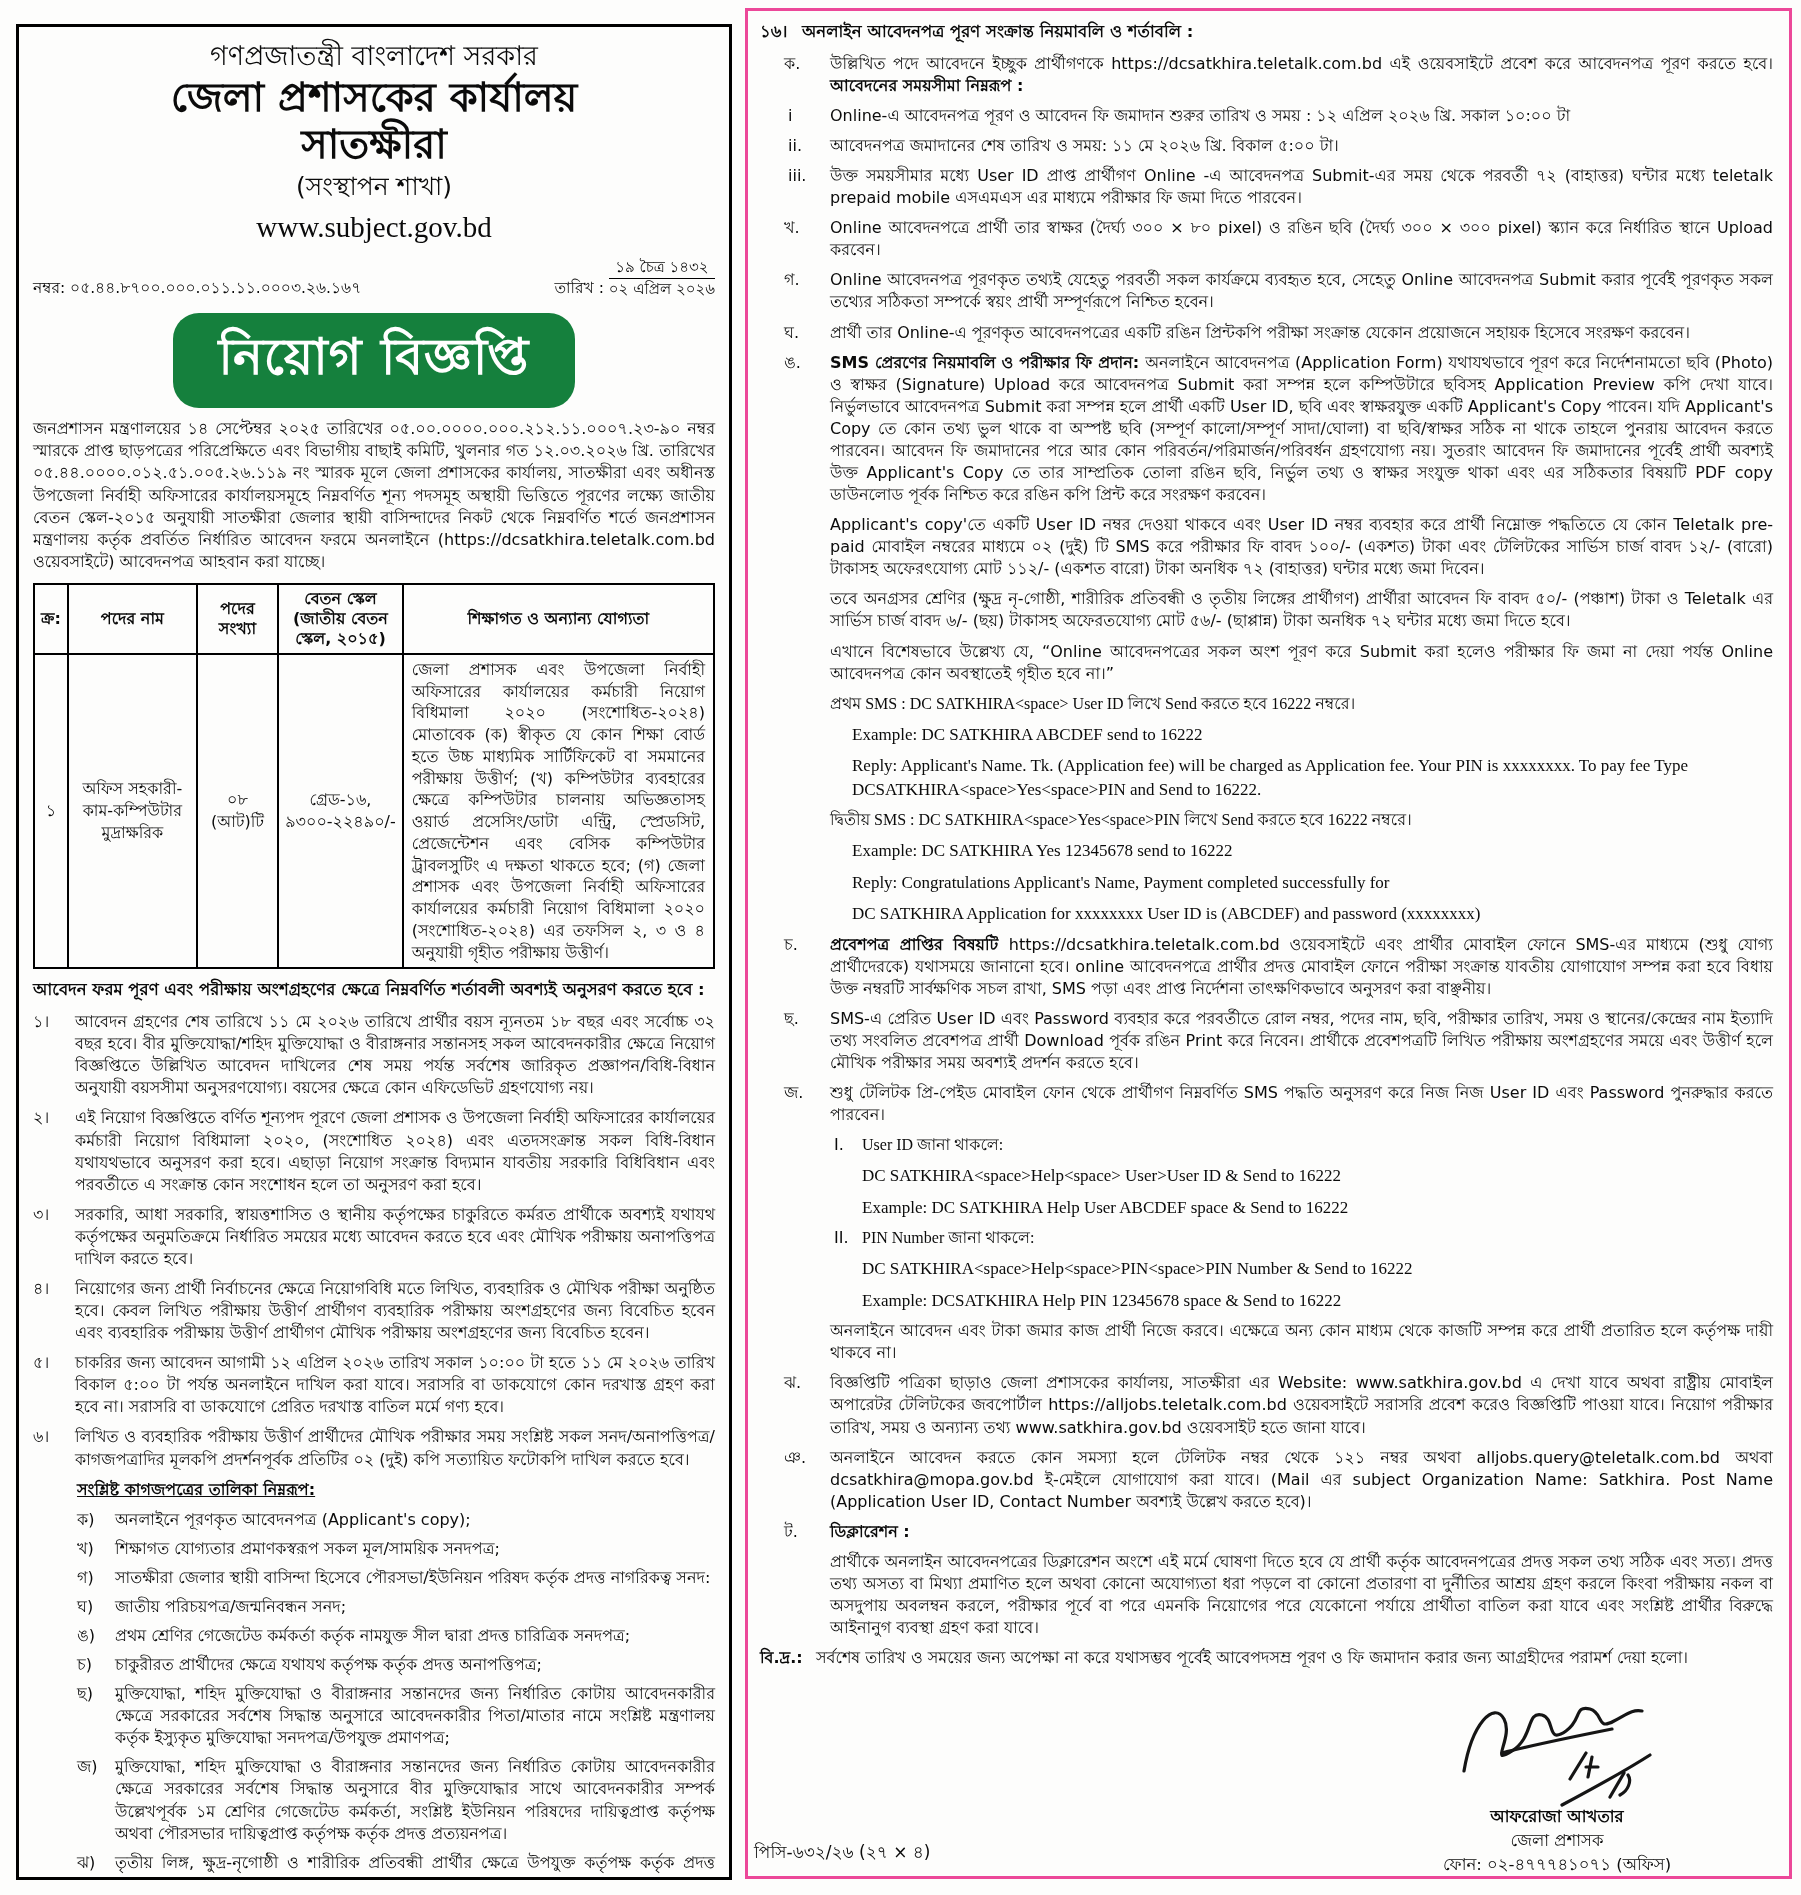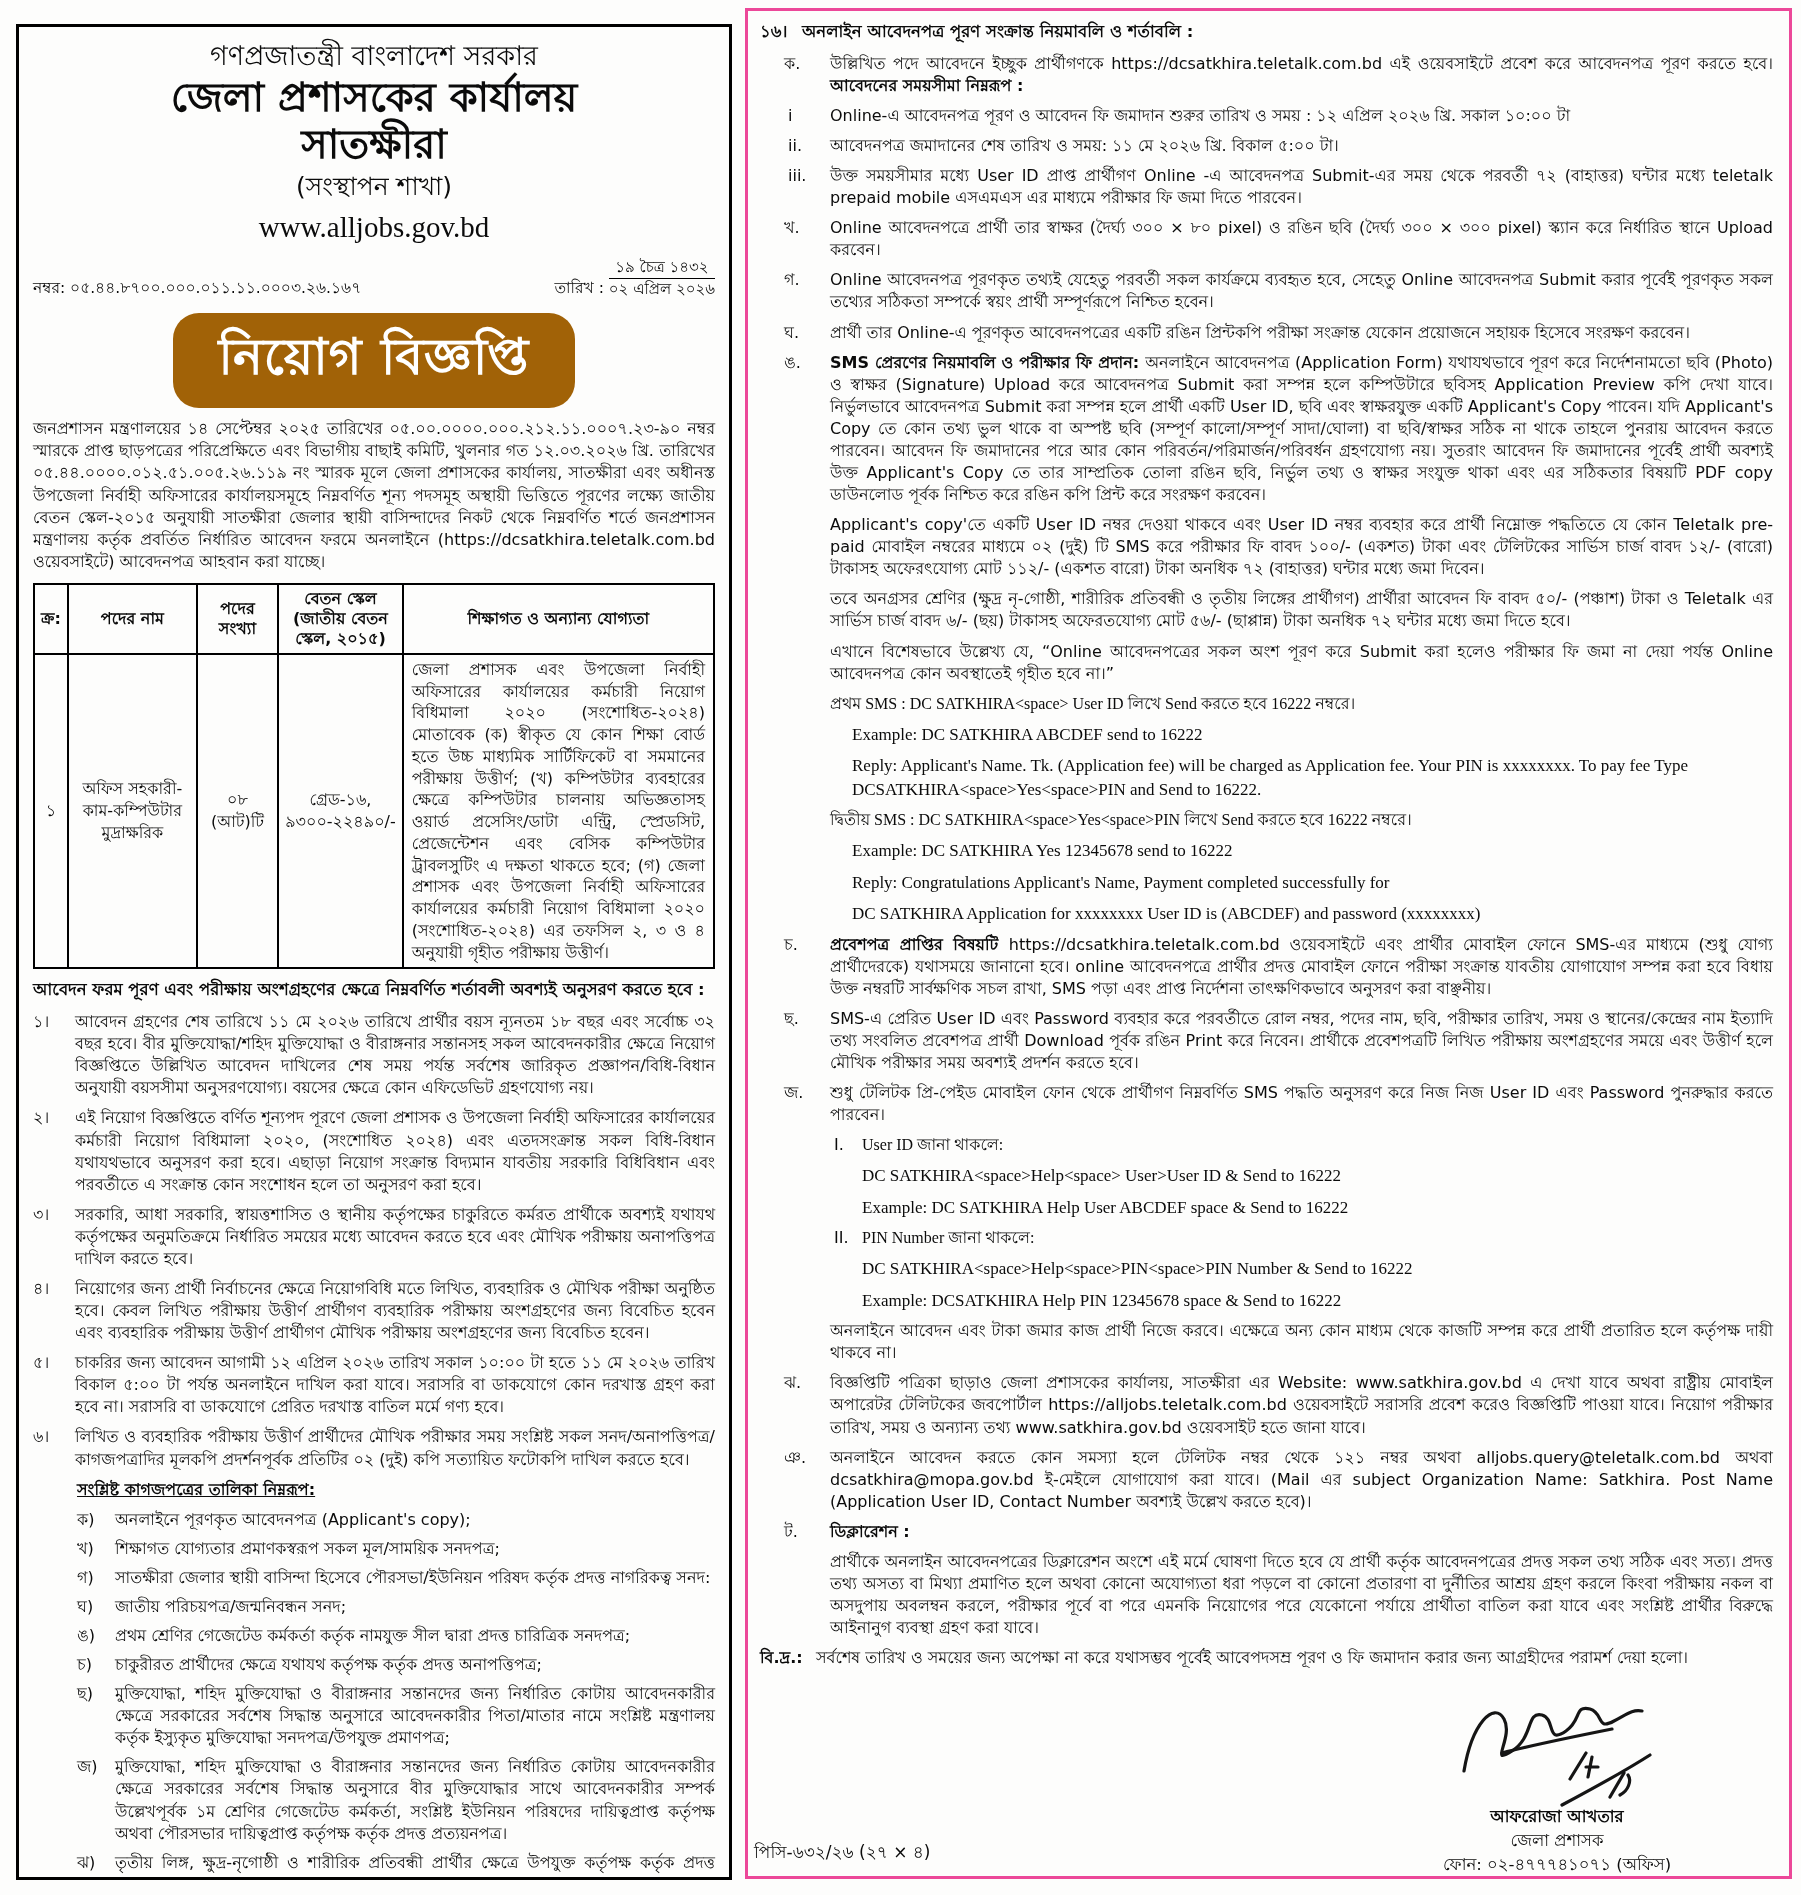--- a/index.html
+++ b/index.html
@@ -14,21 +14,21 @@
   .office{font-size:40px;font-weight:700;line-height:1.18;}
   .district{font-size:40px;font-weight:700;line-height:1.15;}
   .branch{font-size:25px;margin-top:3px;}
   .website{font-size:29px;font-family:"Liberation Serif",serif;margin-top:2px;}
   .memo-row{display:flex;justify-content:space-between;align-items:flex-end;font-size:15.5px;margin-top:10px;}
   .date-wrap{display:flex;align-items:flex-end;gap:5px;}
   .frac{display:inline-block;text-align:center;font-size:15px;}
   .frac .top{display:block;border-bottom:1.5px solid #000;padding:0 4px;}
   .frac .bot{display:block;}
   .title-wrap{text-align:center;margin:14px 0 10px;}
-  .title-box{display:inline-block;background:#a16207;color:#fff;font-size:50px;font-weight:700;
+  .title-box{display:inline-block;background:#15803d;color:#fff;font-size:50px;font-weight:700;
              padding:10px 46px 16px;border-radius:26px;letter-spacing:1px;}
   .intro{text-align:justify;margin:2px 0 10px;}
   table{width:100%;border-collapse:collapse;font-size:16px;}
   th,td{border:2px solid #000;padding:4px 6px;vertical-align:middle;}
   th{font-weight:700;text-align:center;line-height:1.25;}
   td.c{text-align:center;}
   td.qual{text-align:justify;padding:4px 8px;line-height:1.36;}
   .cond-heading{font-weight:700;font-size:16.5px;margin:10px 0 9px;}
   .docs-heading{font-weight:700;text-decoration:underline;margin:2px 0 8px 44px;}
   .li{display:flex;margin-bottom:8px;}
@@ -72,21 +72,21 @@
 <body>
 
 <div class="page">
 
   <div class="leftbox">
     <div class="hdr">
       <div class="govt">গণপ্রজাতন্ত্রী বাংলাদেশ সরকার</div>
       <div class="office">জেলা প্রশাসকের কার্যালয়</div>
       <div class="district">সাতক্ষীরা</div>
       <div class="branch">(সংস্থাপন শাখা)</div>
-      <div class="website">www.alljobs.gov.bd</div>
+      <div class="website">www.subject.gov.bd</div>
     </div>
     <div class="memo-row">
       <div class="memo">নম্বর: ০৫.৪৪.৮৭০০.০০০.০১১.১১.০০০৩.২৬.১৬৭</div>
       <div class="date-wrap">
         <span class="date-label">তারিখ :</span>
         <span class="frac">
           <span class="top">১৯ চৈত্র ১৪৩২</span>
           <span class="bot">০২ এপ্রিল ২০২৬</span>
         </span>
       </div>

